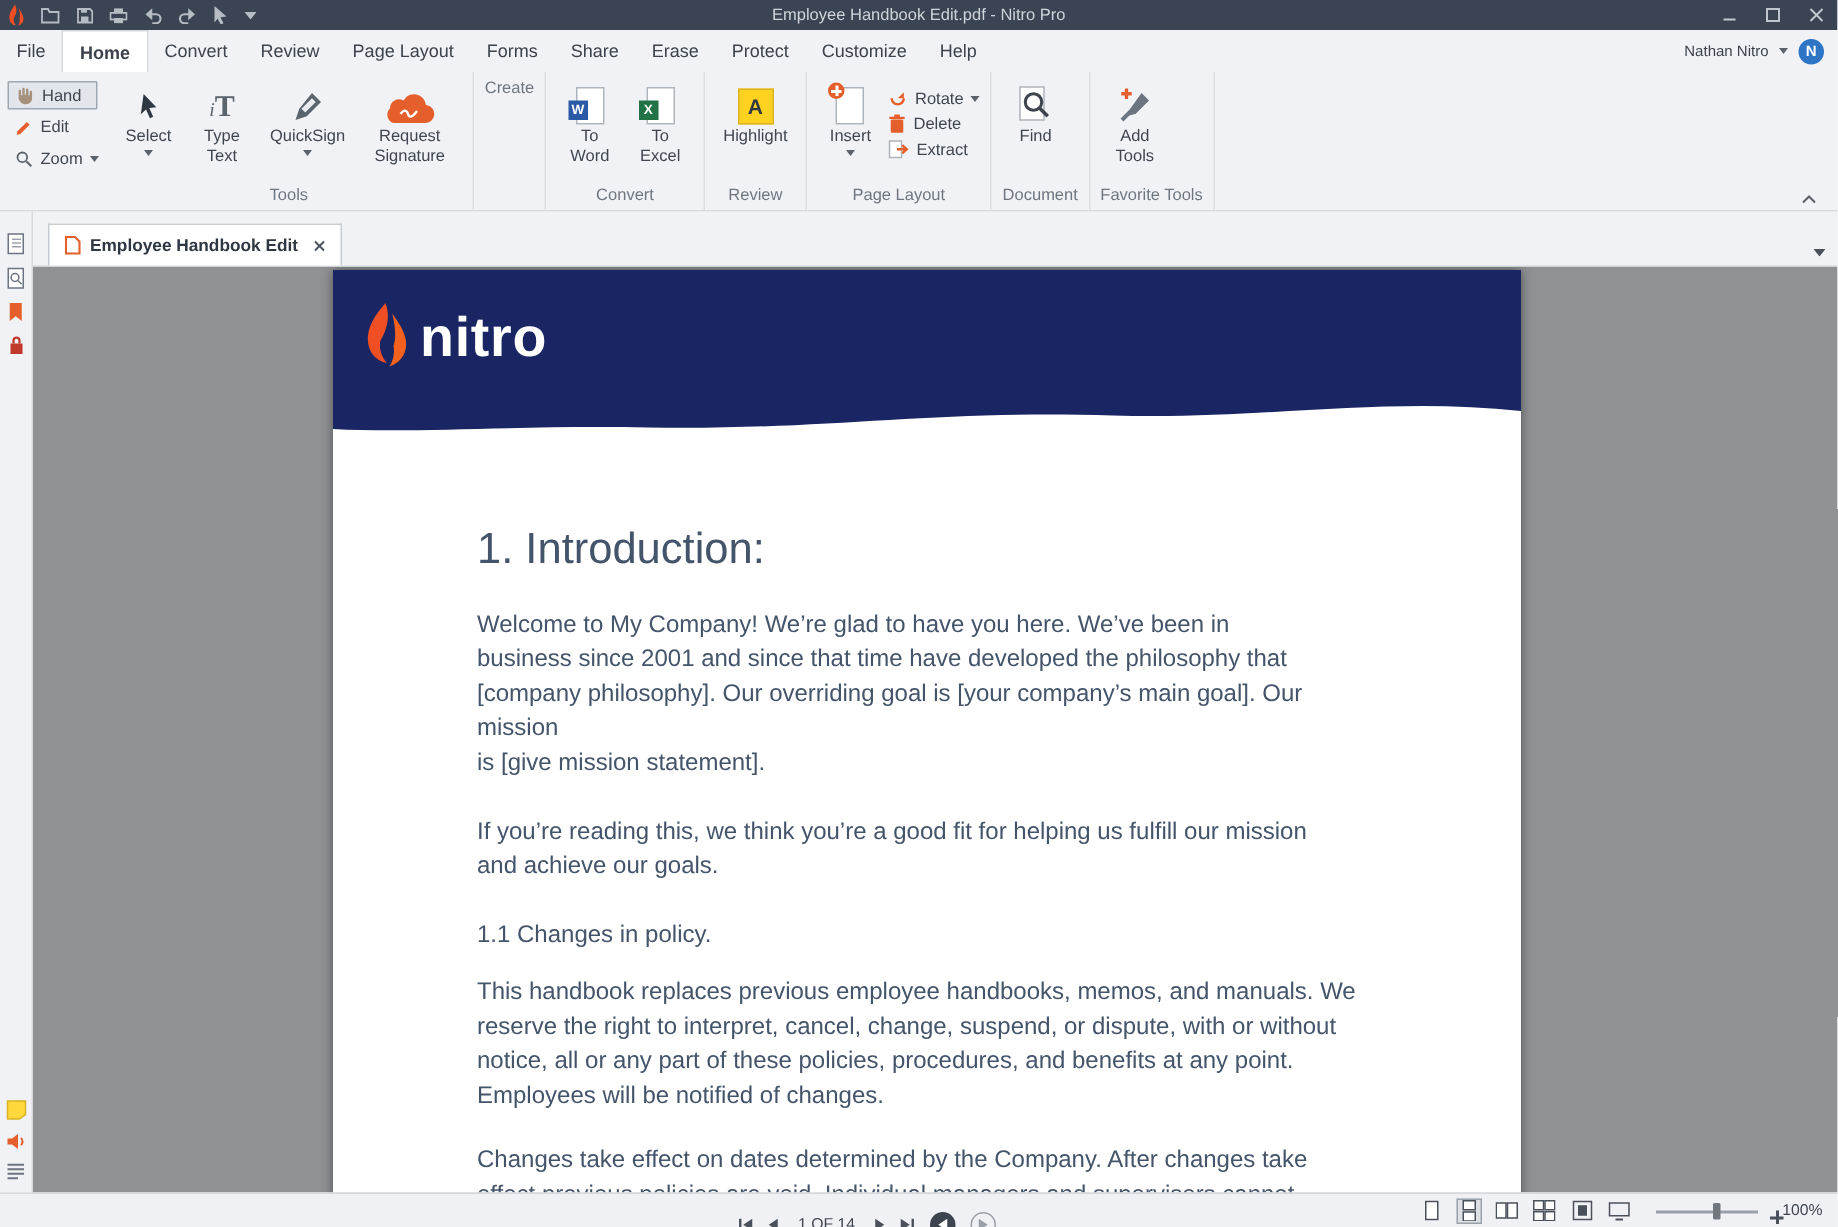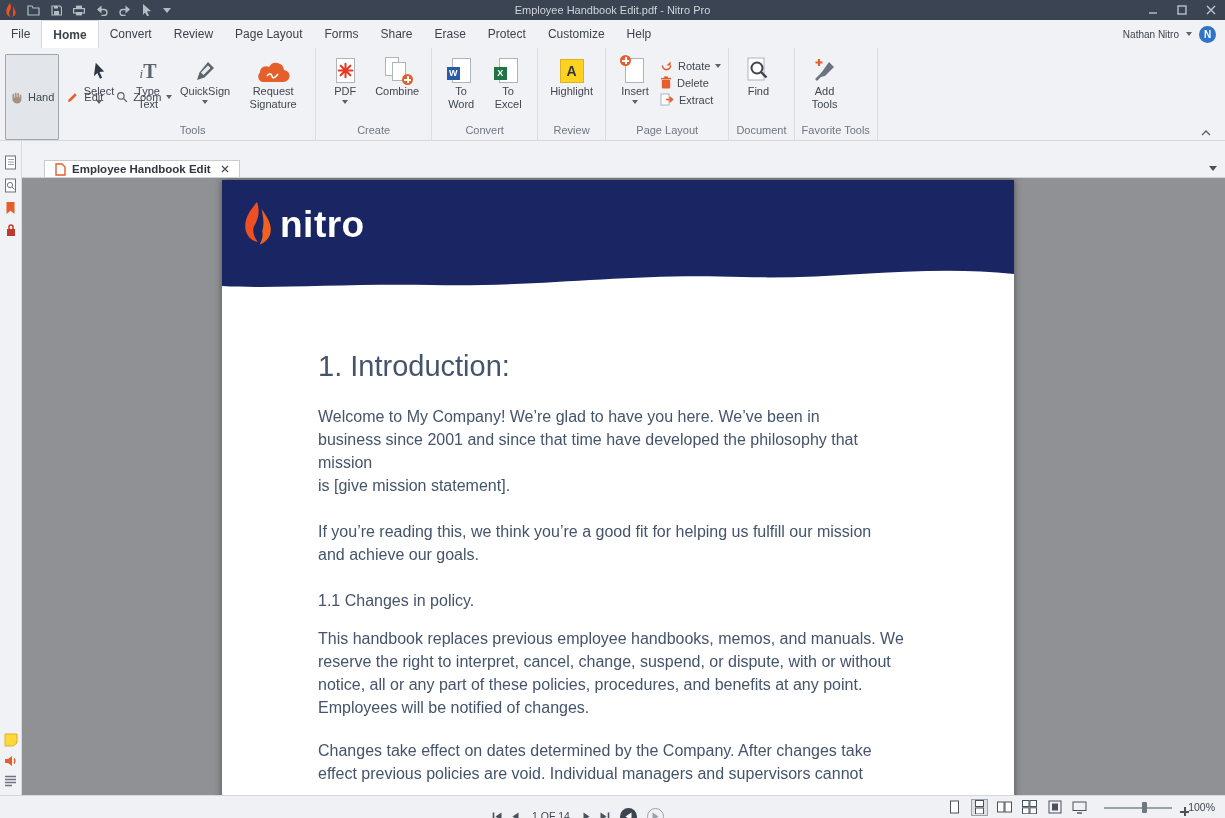--- a/index.html
+++ b/index.html
@@ -23,21 +23,21 @@
   .menu-item { display:flex; align-items:center; padding:0 11px; color:#3c434c; cursor:default; }
   .menu-item.active { background:#ffffff; border:1px solid #d6dade; border-bottom:none; font-weight:bold; }
   .menu-right { margin-left:auto; display:flex; align-items:center; gap:7px; padding-right:9px; }
   .user-name { font-size:10px; color:#3c434c; }
   .avatar { width:17px; height:17px; border-radius:50%; background:#2e75c6; color:#fff;
             font-size:10px; font-weight:bold; display:flex; align-items:center; justify-content:center; }
 
   
   .ribbon { position:absolute; top:48px; left:0; right:0; height:93px; background:#f1f2f5;
             border-bottom:1px solid #d7dadd; display:flex; align-items:stretch; }
-  .quick { display:flex; flex-direction:row; gap:3px; padding:6px 5px 0 5px; width:70px; }
+  .quick { display:flex; flex-direction:column; gap:3px; padding:6px 5px 0 5px; width:70px; }
   .qbtn { display:flex; align-items:center; gap:5px; font-size:11px; color:#3f4650;
           padding:2px 4px; border:1px solid transparent; border-radius:1px; }
   .qbtn.selected { background:#e2e6ea; border-color:#9fa8b1; }
   .rib-group { display:flex; flex-direction:column; border-right:1px solid #dcdfe2; padding:3px 7px 0 7px; }
   .rib-body { flex:1; display:flex; align-items:flex-start; gap:3px; }
   .rib-label { text-align:center; font-size:11px; color:#6e7680; padding:2px 0 4px; }
   .bigbtn { display:flex; flex-direction:column; align-items:center; gap:2px; padding:2px 5px;
             font-size:11px; color:#3f4650; text-align:center; line-height:1.15; min-width:44px; }
   .icon30 { height:30px; display:flex; align-items:flex-end; justify-content:center; }
   .caret { width:0; height:0; border-left:3px solid transparent; border-right:3px solid transparent;
@@ -56,21 +56,21 @@
   .plusbadge::after  { content:""; position:absolute; top:4.5px; left:2px; width:7px; height:2px; background:#fff; }
   .hl { width:24px; height:24px; background:#ffd21f; border:1px solid #d9b325; display:flex;
         align-items:center; justify-content:center; font-weight:bold; font-size:14px; color:#2f3742; }
   .typetext { font-family:"Liberation Serif", serif; font-size:20px; color:#5b646d; }
   .typetext i { font-size:13px; }
 
   
   .tabstrip { position:absolute; top:141px; left:22px; right:0; height:37px; background:#f1f2f5;
               border-bottom:1px solid #cfd3d8; display:flex; align-items:flex-end; }
   .tab { display:flex; align-items:center; gap:6px; background:#fff; border:1px solid #c7ccd1;
-         border-bottom:none; height:17px; padding:0 10px; margin-left:22px;
+         border-bottom:none; height:28px; padding:0 10px; margin-left:10px;
          font-size:11.5px; font-weight:bold; color:#2f3742; }
   .tab-close { margin-left:4px; }
   .tabstrip-end { margin-left:auto; padding:0 8px 6px 0; }
 
   
   .sidebar { position:absolute; top:141px; left:0; width:22px; bottom:23px; background:#f1f2f5;
              border-right:1px solid #d7dadd; display:flex; flex-direction:column; align-items:center;
              padding:14px 0 8px; gap:8px; }
   .sidebar .spacer { flex:1; }
 
@@ -265,43 +265,20 @@
               <path d="M12 17c2-3 4-3 5 0s3 2 6-2" stroke="#fff" stroke-width="1.6" fill="none"></path>
             </svg>
           </span>
         <span style="max-width:60px">Request Signature</span>
       </div>
     </div>
     <div class="rib-label">Tools</div>
   </div>
 
   <div class="rib-group">
-    <div class="rib-body">
-      <div class="bigbtn">
-        <span class="icon30">
-          <span class="docic">
-              <svg width="17" height="17" viewBox="0 0 20 20" style="position:absolute;left:0;top:3px">
-                <path d="M10 2v16M2 10h16M4.3 4.3l11.4 11.4M15.7 4.3L4.3 15.7" stroke="#e8381f" stroke-width="2.4" stroke-linecap="round"></path>
-              </svg>
-            </span>
-        </span>
-        <span>PDF</span>
-        <span class="caret"></span>
-      </div>
-      <div class="bigbtn">
-        <span class="icon30">
-          <span style="position:relative;width:24px;height:26px;display:block">
-            <span class="docic" style="width:14px;height:19px;position:absolute;left:0;top:0"></span>
-            <span class="docic" style="width:14px;height:19px;position:absolute;left:7px;top:5px"></span>
-            <span class="plusbadge" style="right:-4px;bottom:-2px"></span>
-          </span>
-        </span>
-        <span>Combine</span>
-      </div>
-    </div>
     <div class="rib-label">Create</div>
   </div>
 
   <div class="rib-group">
     <div class="rib-body">
       <div class="bigbtn">
         <span class="icon30">
             <span class="docic">
               <span class="badge word">W</span>
             </span>
@@ -494,20 +471,21 @@
       </div>
     </div>
     <svg class="wave" width="792" height="30" viewBox="0 0 792 30">
       <path d="M0,0 H792 V14 C700,4 620,20 520,17 C400,13 330,27 210,25 C120,23.5 55,29 0,26 Z" fill="#1a2563"></path>
     </svg>
     <div class="content">
       <div class="doc-heading">1. Introduction:</div>
       <div class="para">
         <div class="ln">Welcome to My Company! We’re glad to have you here. We’ve been in</div>
         <div class="ln">business since 2001 and since that time have developed the philosophy that</div>
+        <div class="ln">[company philosophy]. Our overriding goal is [your company’s main goal]. Our</div>
         <div class="ln">mission</div>
         <div class="ln">is [give mission statement].</div>
       </div>
       <div class="para">
         <div class="ln">If you’re reading this, we think you’re a good fit for helping us fulfill our mission</div>
         <div class="ln">and achieve our goals.</div>
       </div>
       <div class="subhead">1.1 Changes in policy.</div>
       <div class="para tight">
         <div class="ln">This handbook replaces previous employee handbooks, memos, and manuals. We</div>

